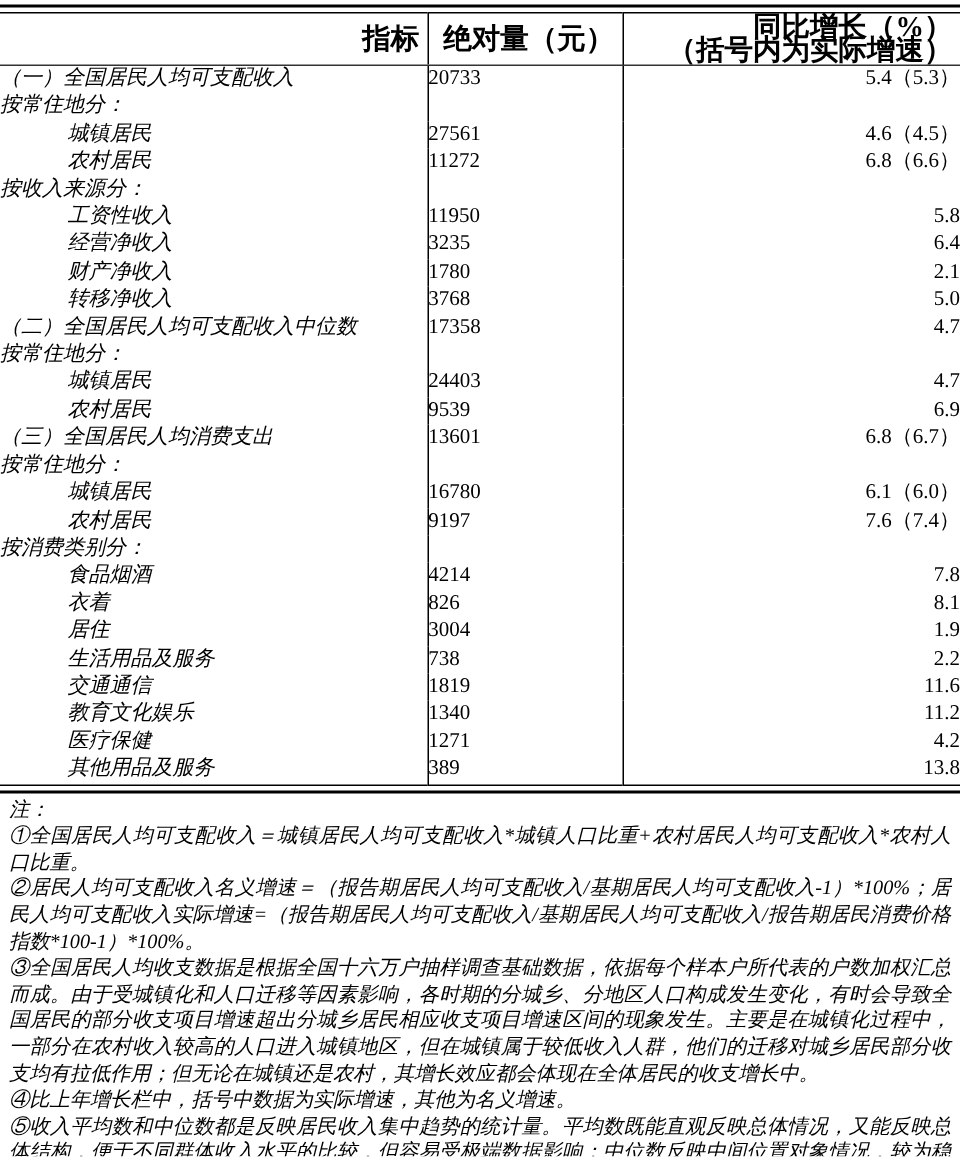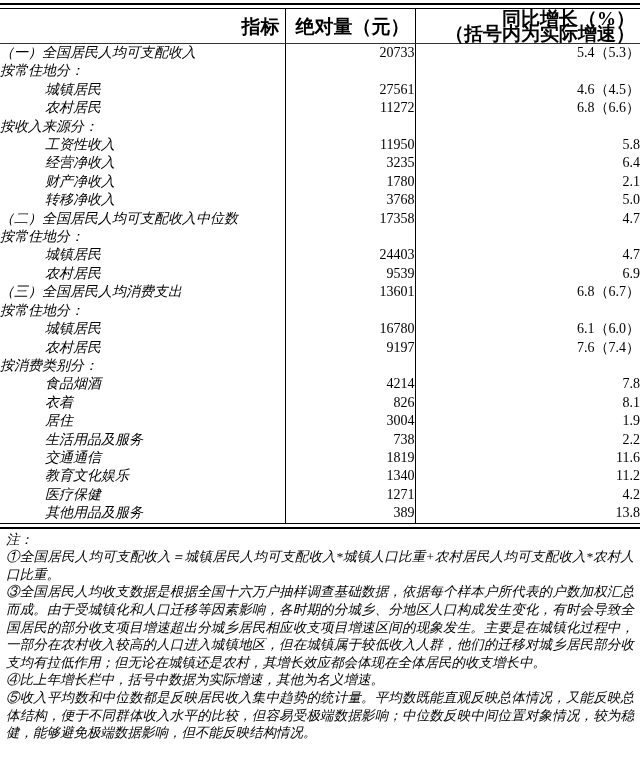--- a/index.html
+++ b/index.html
@@ -47,21 +47,21 @@
   table.stat td {
     font-size: 14px;
     height: 18.4px;
     line-height: 18.4px;
     padding: 0;
     white-space: nowrap;
     overflow: hidden;
   }
   td.c-ind  { text-align: left;  padding-left: 10px; font-style: italic; }
   td.c-ind.sub { padding-left: 45px; }
-  td.c-val  { text-align: right; padding-right: 10px; }
+  td.c-val  { text-align: left; padding-right: 10px; }
   td.c-gro  { text-align: right; padding-right: 12px; }
   
   .notes {
     margin-top: 2px;
     padding: 0 6px 0 6px;
     font-size: 13.5px;
     line-height: 17.6px;
     font-style: italic;
     text-align: justify;
   }
@@ -221,18 +221,19 @@
             <td class="c-gro">13.8</td>
           </tr>
         </tbody>
     </table>
   </div>
 
   <div class="notes">
     <p>注：</p>
 
   <p>①全国居民人均可支配收入＝城镇居民人均可支配收入*城镇人口比重+农村居民人均可支配收入*农村人口比重。</p>
+      <p>②居民人均可支配收入名义增速＝（报告期居民人均可支配收入/基期居民人均可支配收入-1）*100%；居民人均可支配收入实际增速=（报告期居民人均可支配收入/基期居民人均可支配收入/报告期居民消费价格指数*100-1）*100%。</p>
       <p>③全国居民人均收支数据是根据全国十六万户抽样调查基础数据，依据每个样本户所代表的户数加权汇总而成。由于受城镇化和人口迁移等因素影响，各时期的分城乡、分地区人口构成发生变化，有时会导致全国居民的部分收支项目增速超出分城乡居民相应收支项目增速区间的现象发生。主要是在城镇化过程中，一部分在农村收入较高的人口进入城镇地区，但在城镇属于较低收入人群，他们的迁移对城乡居民部分收支均有拉低作用；但无论在城镇还是农村，其增长效应都会体现在全体居民的收支增长中。</p>
       <p>④比上年增长栏中，括号中数据为实际增速，其他为名义增速。</p>
       <p>⑤收入平均数和中位数都是反映居民收入集中趋势的统计量。平均数既能直观反映总体情况，又能反映总体结构，便于不同群体收入水平的比较，但容易受极端数据影响；中位数反映中间位置对象情况，较为稳健，能够避免极端数据影响，但不能反映结构情况。</p>
     </div>
 
 </div>
 
 </body></html>

